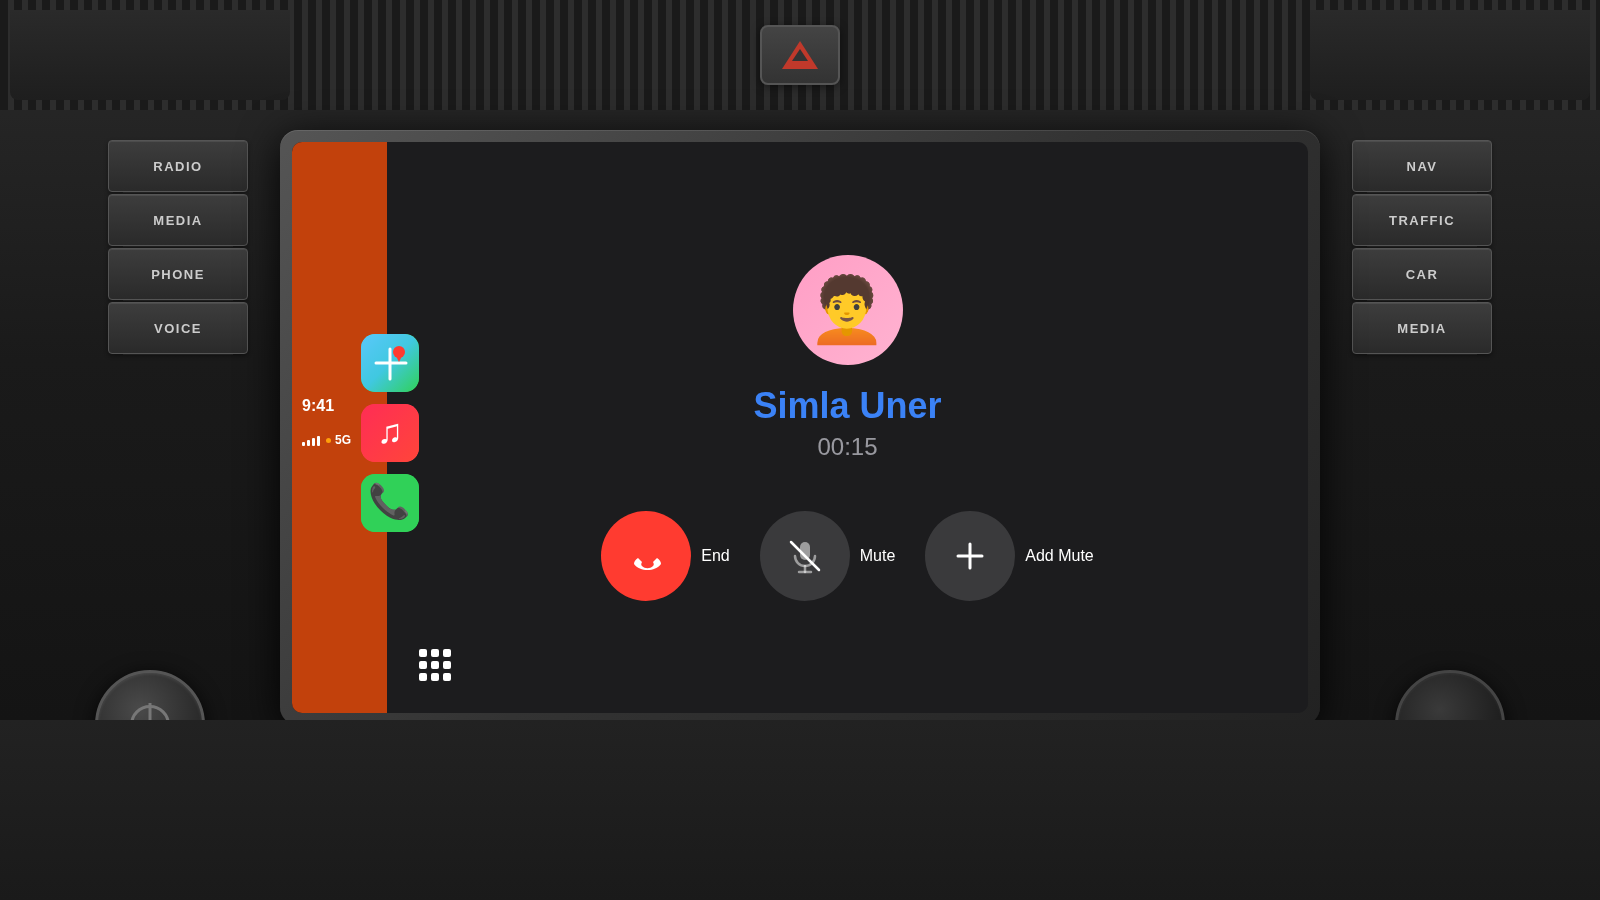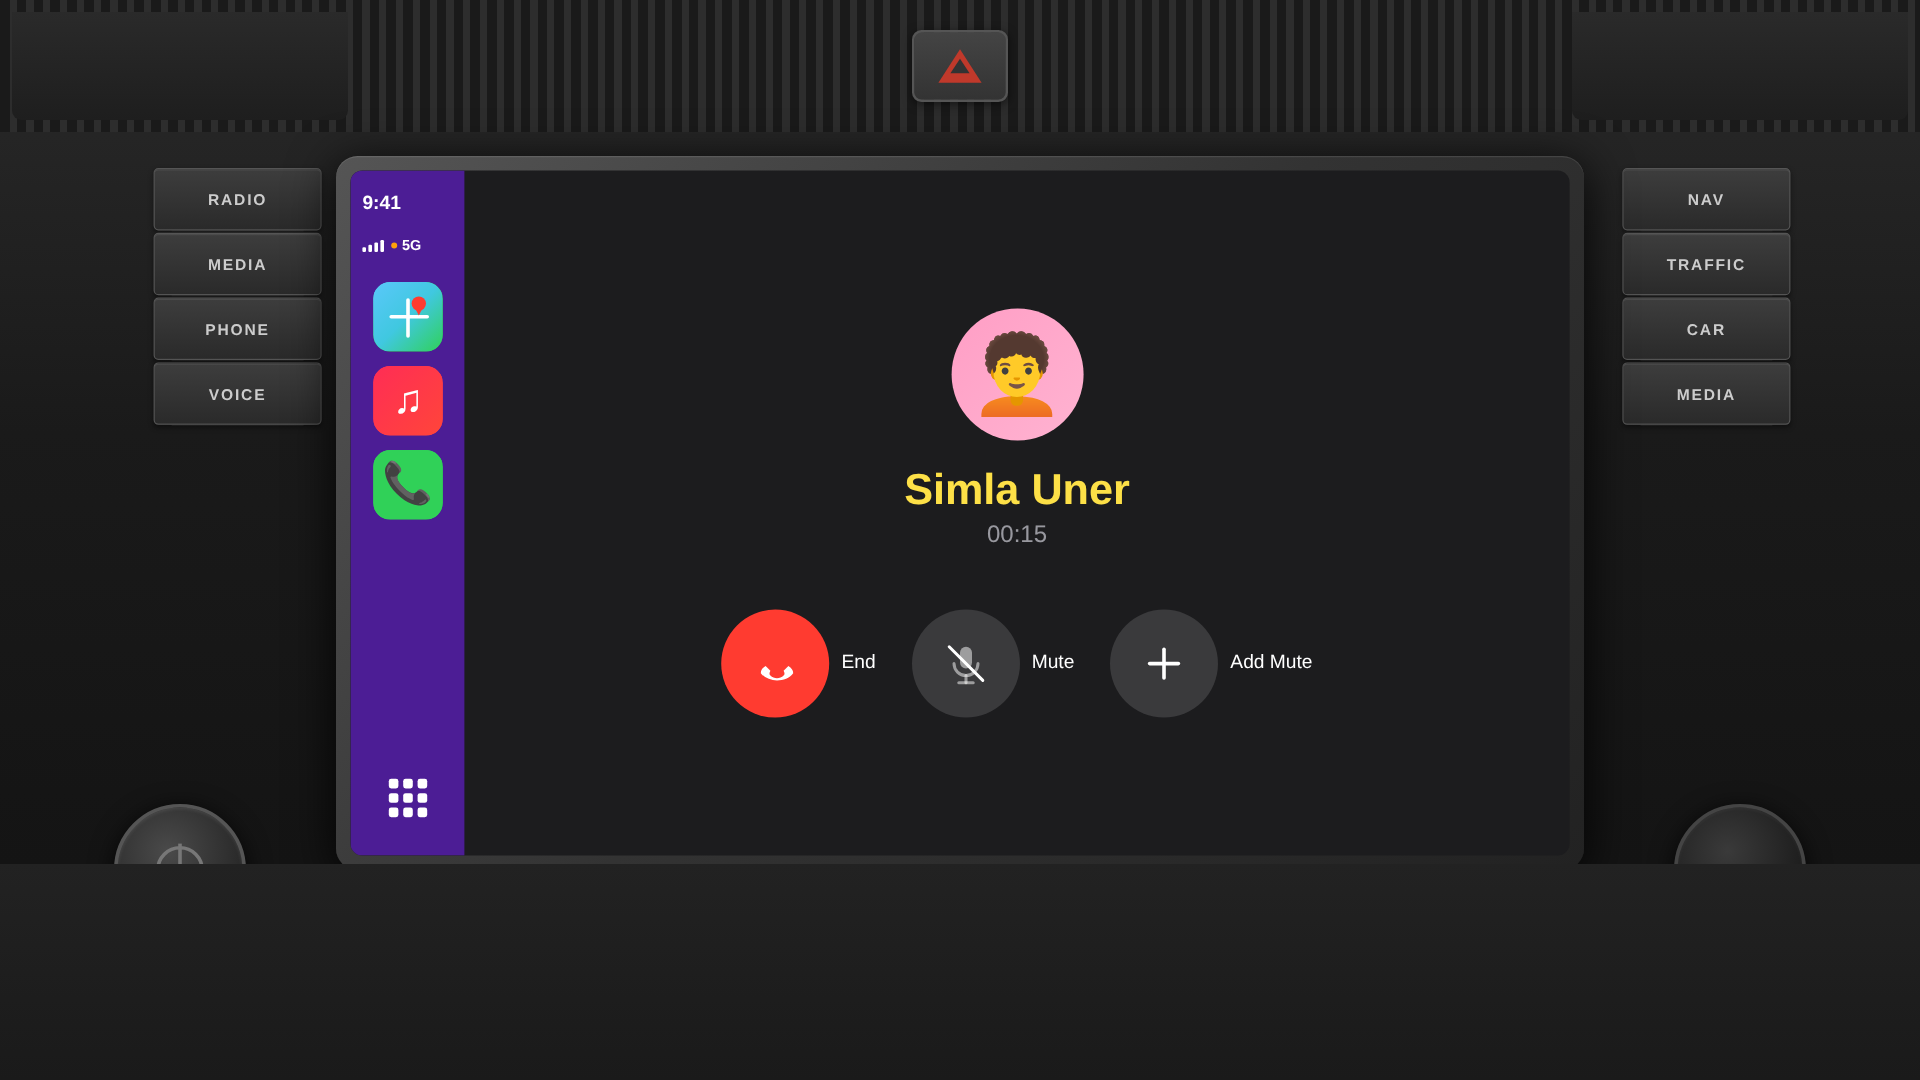--- a/index.html
+++ b/index.html
@@ -153,21 +153,20 @@
     }
 
     
     .left-buttons {
       position: absolute;
       left: 108px;
       top: 140px;
       display: flex;
       flex-direction: column;
       gap: 2px;
-      margin-left: 20px;
     }
 
     .car-button {
       width: 140px;
       height: 52px;
       background: linear-gradient(180deg, #3d3d3d 0%, #2a2a2a 100%);
       border: 1px solid #555;
       border-radius: 4px;
       display: flex;
       align-items: center;
@@ -222,23 +221,22 @@
       border-radius: 10px;
       overflow: hidden;
       display: flex;
       position: relative;
     }
 
     
     .sidebar {
       width: 95px;
       height: 100%;
-      background: #4c1d95;
-      display: flex;
-      flex-direction: column;
+      background: #c2410c;
+      display: flex;
       align-items: center;
       padding: 16px 0;
       gap: 0;
       flex-shrink: 0;
     }
 
     .status-bar {
       width: 100%;
       padding: 4px 10px;
       margin-bottom: 10px;
@@ -371,26 +369,26 @@
       display: flex;
       align-items: center;
       justify-content: center;
       font-size: 64px;
       line-height: 1;
     }
 
     .contact-name {
       font-size: 36px;
       font-weight: 600;
-      color: #fde047;
+      color: #3b82f6;
       margin-bottom: 6px;
     }
 
     .call-duration {
-      font-size: 20px;
+      font-size: 24px;
       color: #ebebf5;
       opacity: 0.6;
       margin-bottom: 50px;
     }
 
     
     .call-buttons {
       display: flex;
       gap: 30px;
       align-items: flex-start;

